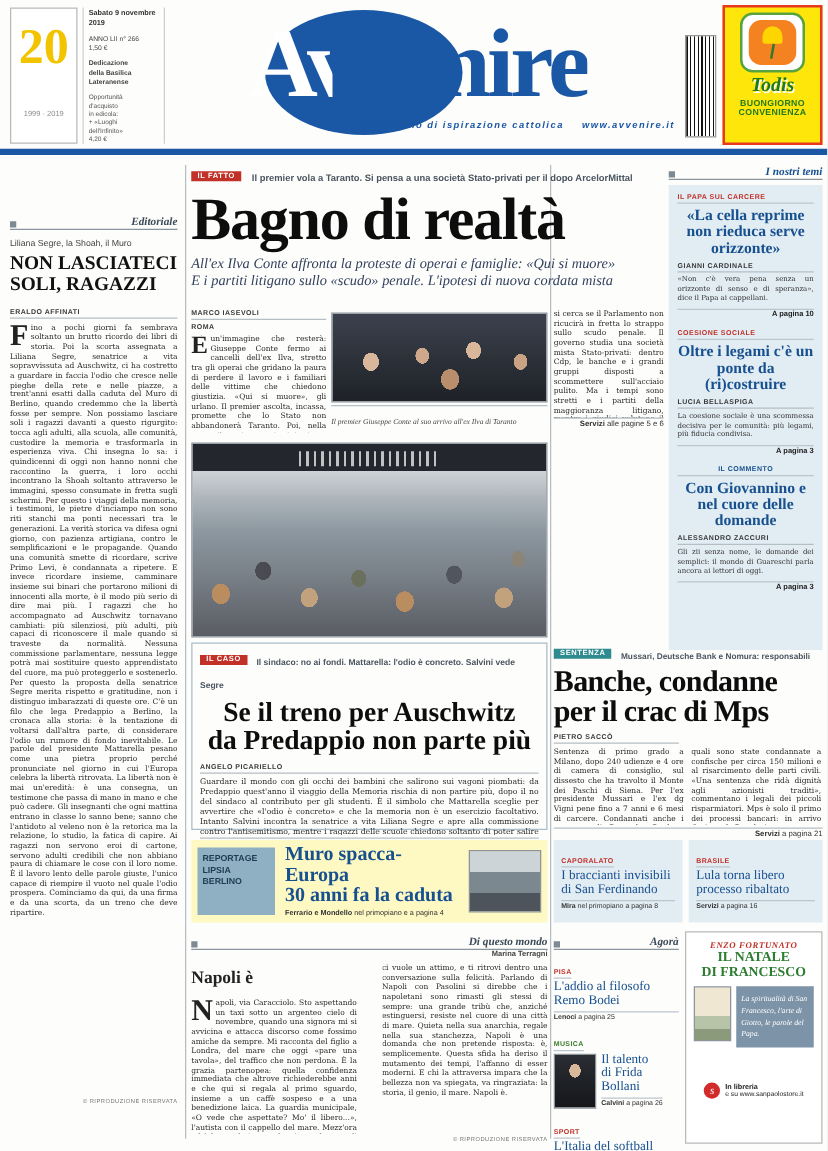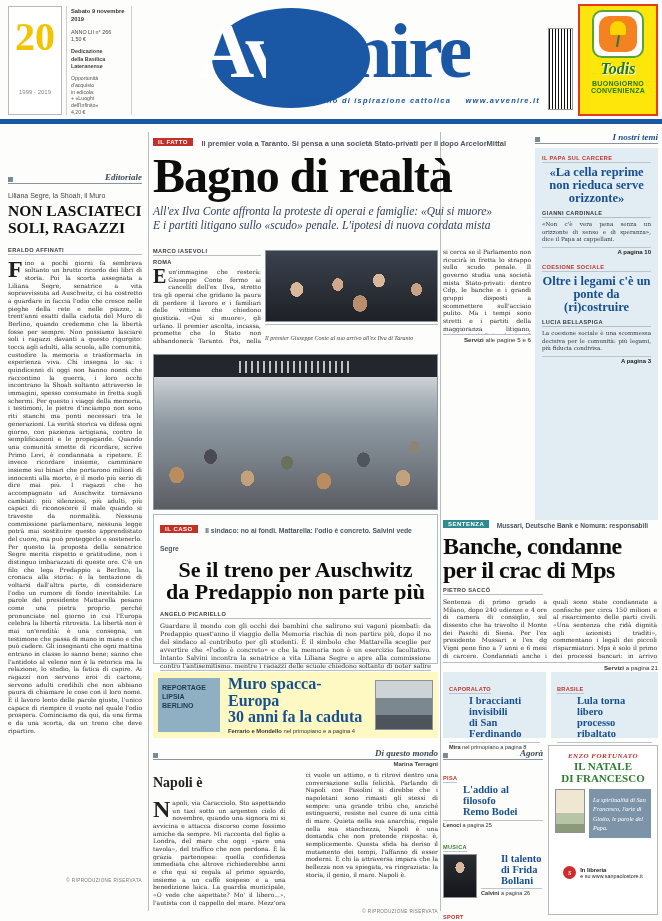--- a/index.html
+++ b/index.html
@@ -23,21 +23,21 @@
   .byline { font-size:5.6px; font-weight:bold; letter-spacing:.4px; color:#3a3a3a; border-bottom:1px solid #b5bec5; padding-bottom:1px; margin-bottom:3px; }
   .services { font-size:6.2px; color:#333; text-align:right; border-top:1px solid #b5bec5; padding-top:1px; }
   .services b { font-weight:bold; }
   .dropcap { float:left; font-family:"Liberation Serif", serif; font-weight:bold; font-size:24px; line-height:20px; padding-right:2px; color:#222; }
   .panel { background:#e2ecf3; }
   .sb-kicker { font-size:5.6px; font-weight:bold; letter-spacing:.4px; color:#c23128; text-align:left; border-bottom:1px solid #b9c6cf; padding-bottom:1px; margin-bottom:3px; }
   .sb-title { font-family:"Liberation Serif", serif; font-weight:bold; font-size:12.5px; line-height:1.02; color:#17508f; text-align:center; }
   .sb-text { font-family:"DejaVu Serif", serif; font-size:5.6px; line-height:1.3; text-align:justify; color:#333; }
   .sb-page { font-size:6px; font-weight:bold; text-align:right; color:#222; border-top:1px solid #b9c6cf; padding-top:1px; }
   .mini-kicker { font-size:5.6px; font-weight:bold; letter-spacing:.3px; border-bottom:1px solid #b9c6cf; display:inline-block; padding-bottom:1px; margin-bottom:2px; }
-  .mini-title { font-family:"Liberation Serif", serif; font-weight:bold; font-size:10.5px; line-height:1.04; color:#17508f;margin-left:20px; }
+  .mini-title { font-family:"Liberation Serif", serif; font-weight:normal; font-size:10.5px; line-height:1.04; color:#17508f; }
   .mini-credit { font-size:5.6px; color:#333; margin-top:2px; border-top:1px solid #b9c6cf; padding-top:1px;}
   .vline { position:absolute; width:1px; background:#b6bec4; }
   .copyright { font-size:4.6px; letter-spacing:.4px; color:#777; text-align:right; }
   
   .logo-text {
     font-family:"Liberation Serif", serif; font-weight:bold; font-size:78px; letter-spacing:-3px;
     background:linear-gradient(90deg,#ffffff 0 25%,#1a57a5 25%);
     -webkit-background-clip:text; background-clip:text; color:transparent;
   }
   .tagline { font-size:7.5px; font-weight:bold; color:#1a57a5; letter-spacing:1.2px; }
@@ -208,20 +208,27 @@
       </div>
 
       <div style="margin-top:9px;">
         <div class="sb-kicker">COESIONE SOCIALE</div>
         <div class="sb-title">Oltre i legami c'è un ponte da (ri)costruire</div>
         <div class="byline" style="margin-top:6px;">LUCIA BELLASPIGA</div>
         <div class="sb-text">La coesione sociale è una scommessa decisiva per le comunità: più legami, più fiducia condivisa.</div>
         <div class="sb-page" style="margin-top:4px;">A pagina 3</div>
       </div>
 
+      <div style="margin-top:9px;">
+        <div class="sb-kicker" style="color:#17508f;text-align:center;">IL COMMENTO</div>
+        <div class="sb-title">Con Giovannino e nel cuore delle domande</div>
+        <div class="byline" style="margin-top:6px;">ALESSANDRO ZACCURI</div>
+        <div class="sb-text">Gli zii senza nome, le domande dei semplici: il mondo di Guareschi parla ancora ai lettori di oggi.</div>
+        <div class="sb-page" style="margin-top:4px;">A pagina 3</div>
+      </div>
 
     </div>
   </div>
 
   <div class="abs" style="left:153px;top:672px;width:285px;height:66px;background:#fef9c3;display:flex;align-items:center;padding:5px;">
     <div style="width:62px;height:54px;background:#8fb0c2;color:#1d3b53;font-weight:bold;font-size:7px;padding:5px 4px;line-height:1.3;">
       <div>REPORTAGE</div>
       <div>LIPSIA BERLINO</div>
     </div>
     <div style="flex:1;padding:0 8px;">

